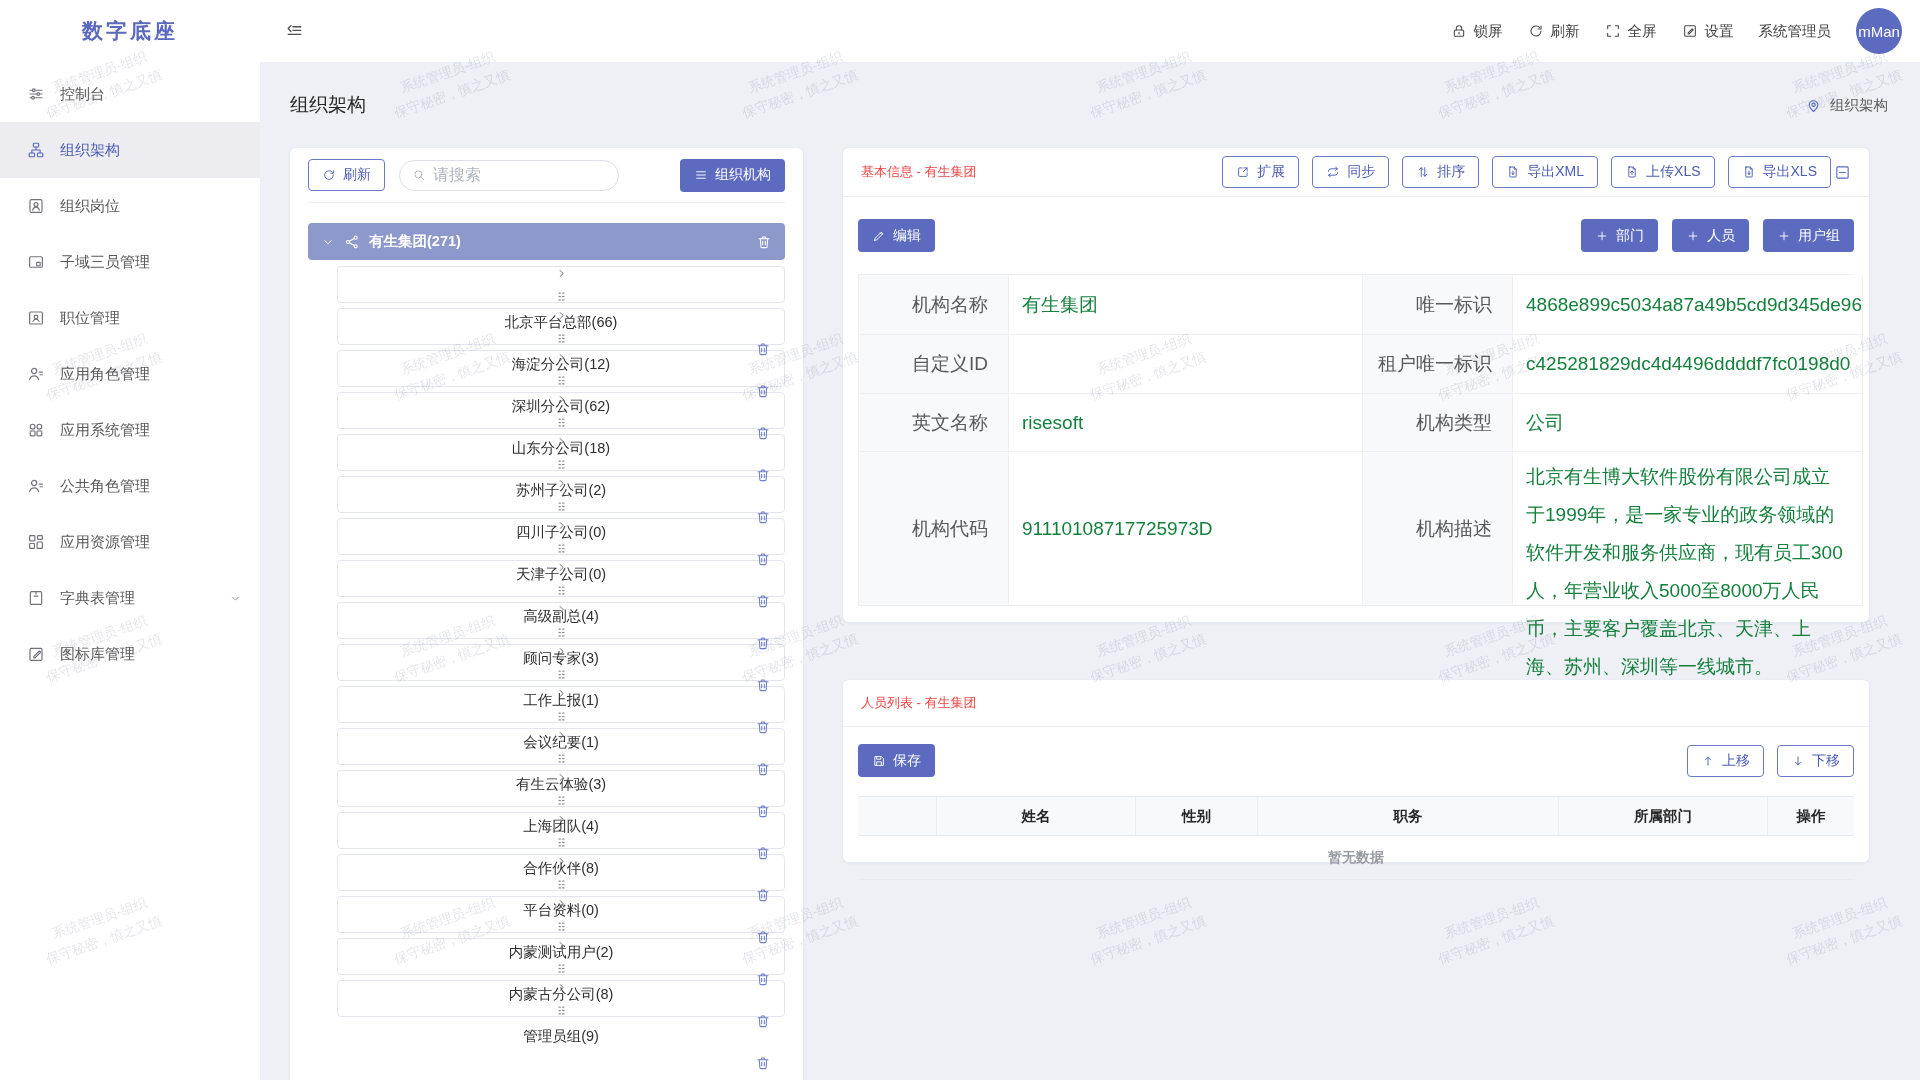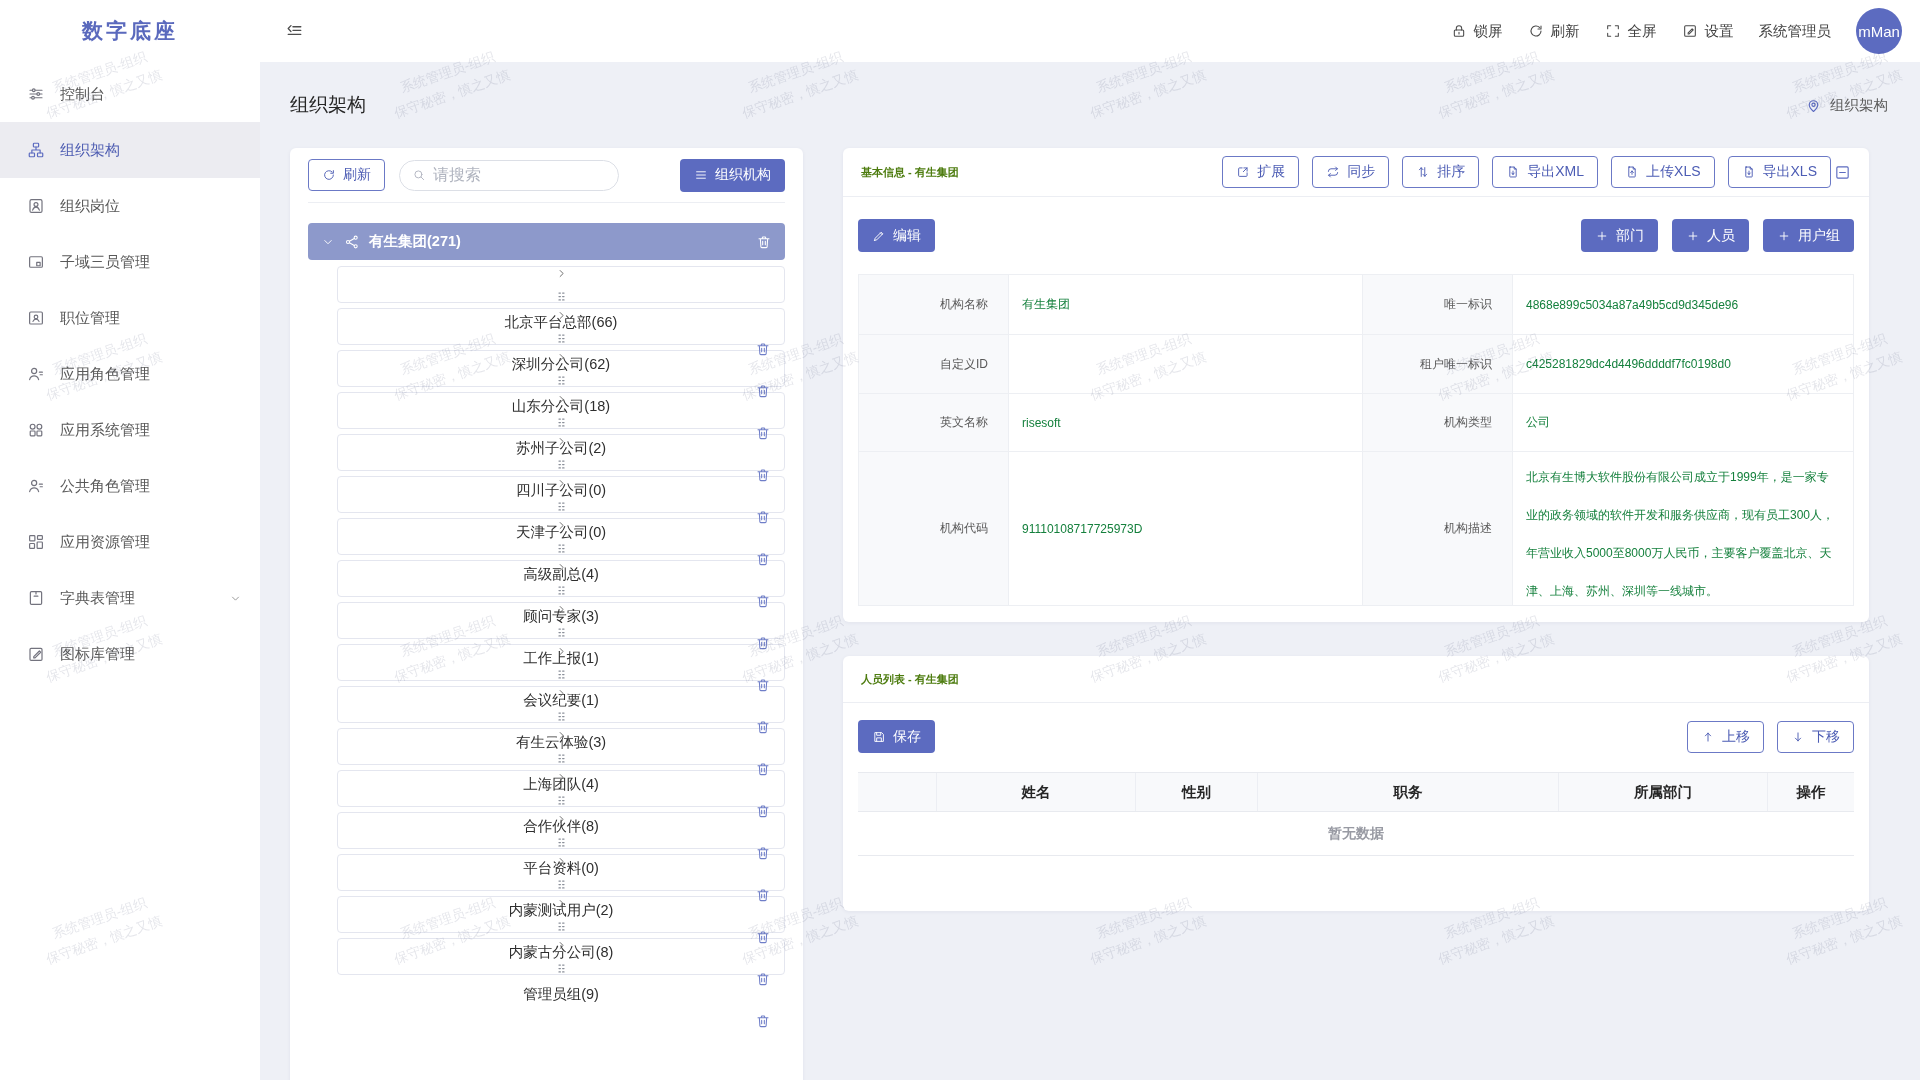--- a/index.html
+++ b/index.html
@@ -54,34 +54,34 @@
   .tn-chev { width:13px; height:13px; color:#595959; }
   .tn-drag { width:15px; height:15px; color:#8a8f99; }
   .tn-trash { margin-left:auto; width:16px; height:16px; color:#6f7ec8; cursor:pointer; }
   .tnode-root .tn-trash { color:#fff; }
   .root-chev { width:14px; height:14px; }
   .root-org { width:16px; height:16px; }
 
   
   .info-card { left:583px; top:86px; width:1026px; height:474px; }
   .card-head { height:49px; display:flex; align-items:center; padding:0 18px; border-bottom:1px solid #eceef3; }
-  .card-title { font-size:11px; font-weight:700; color:#4d7c0f; }
+  .card-title { font-size:13px; font-weight:400; color:#ef4444; }
   .head-actions { margin-left:auto; display:flex; align-items:center; gap:13px; }
   .collapse-ic { width:17px; height:17px; color:#5c6bc0; margin-left:3px; cursor:pointer; }
   .card-body { padding:22px 15px 0 15px; }
   .action-row { display:flex; align-items:center; }
   .add-group { margin-left:auto; display:flex; gap:14px; }
   .info-table { margin-top:22px; display:grid; grid-template-columns:150px 354px 150px 1fr; grid-template-rows:60px 59px 58px 154px; border-top:1px solid #edeff3; border-left:1px solid #edeff3; }
-  .cell { border-right:1px solid #edeff3; border-bottom:1px solid #edeff3; display:flex; align-items:center; font-size:12px; }
+  .cell { border-right:1px solid #edeff3; border-bottom:1px solid #edeff3; display:flex; align-items:center; font-size:19px; }
   .cell.lbl { background:#f8f9fb; color:#595959; justify-content:flex-end; padding-right:20px; }
   .cell.val { color:#15803d; padding-left:13px; }
   .cell.desc { line-height:38px; padding:6px 14px 6px 13px; display:block; align-content:center; }
 
   
-  .people-card { left:583px; top:594px; width:1026px; height:255px; }
+  .people-card { left:583px; top:618px; width:1026px; height:182px; }
   .people-head { height:47px; display:flex; align-items:center; padding:0 18px; border-bottom:1px solid #eceef3; }
   .people-body { padding:17px 15px 0 15px; }
   .move-group { margin-left:auto; display:flex; gap:13px; }
   .people-table { margin-top:19px; border-top:1px solid #e8eaef; }
   .pt-head { display:grid; grid-template-columns:79px 199px 122px 301px 209px 1fr; background:#f8f9fb; border-bottom:1px solid #e8eaef; }
   .pt-th { height:38px; display:flex; align-items:center; justify-content:center; font-size:14.5px; font-weight:700; color:#262626; border-right:1px solid #eceef3; }
   .pt-th:last-child { border-right:none; }
   .pt-empty { height:44px; display:flex; align-items:center; justify-content:center; font-size:14px; color:#989aa3; border-bottom:1px solid #e8eaef;font-weight:bold; }
 
   
@@ -328,20 +328,38 @@
               <svg viewBox="0 0 24 24" fill="none" stroke="currentColor" stroke-width="1.6" stroke-linecap="round" stroke-linejoin="round">
                 <path d="M9.5 6.5L15 12l-5.5 5.5"></path>
               </svg>
             </span>
             <span class="ic tn-drag">
               <svg viewBox="0 0 24 24" fill="none" stroke="currentColor" stroke-width="1.6" stroke-linecap="round" stroke-linejoin="round">
                 <path stroke-width="2" d="M8 6.5h2.2M13.8 6.5H16M8 12h2.2M13.8 12H16M8 17.5h2.2M13.8 17.5H16"></path>
               </svg>
             </span>
             <span>北京平台总部(66)</span>
+            <span class="ic tn-trash">
+              <svg viewBox="0 0 24 24" fill="none" stroke="currentColor" stroke-width="1.6" stroke-linecap="round" stroke-linejoin="round">
+                <path d="M4.5 7h15M9.5 7V5.5a1 1 0 0 1 1-1h3a1 1 0 0 1 1 1V7M6.5 7l.8 12a1.5 1.5 0 0 0 1.5 1.4h6.4a1.5 1.5 0 0 0 1.5-1.4L17.5 7M10 11v5M14 11v5"></path>
+              </svg>
+            </span>
+          </div>
+          <div class="tnode">
+            <span class="ic tn-chev">
+              <svg viewBox="0 0 24 24" fill="none" stroke="currentColor" stroke-width="1.6" stroke-linecap="round" stroke-linejoin="round">
+                <path d="M9.5 6.5L15 12l-5.5 5.5"></path>
+              </svg>
+            </span>
+            <span class="ic tn-drag">
+              <svg viewBox="0 0 24 24" fill="none" stroke="currentColor" stroke-width="1.6" stroke-linecap="round" stroke-linejoin="round">
+                <path stroke-width="2" d="M8 6.5h2.2M13.8 6.5H16M8 12h2.2M13.8 12H16M8 17.5h2.2M13.8 17.5H16"></path>
+              </svg>
+            </span>
+            <span>海淀分公司(12)</span>
             <span class="ic tn-trash">
               <svg viewBox="0 0 24 24" fill="none" stroke="currentColor" stroke-width="1.6" stroke-linecap="round" stroke-linejoin="round">
                 <path d="M4.5 7h15M9.5 7V5.5a1 1 0 0 1 1-1h3a1 1 0 0 1 1 1V7M6.5 7l.8 12a1.5 1.5 0 0 0 1.5 1.4h6.4a1.5 1.5 0 0 0 1.5-1.4L17.5 7M10 11v5M14 11v5"></path>
               </svg>
             </span>
           </div>
           <div class="tnode">
             <span class="ic tn-chev">
               <svg viewBox="0 0 24 24" fill="none" stroke="currentColor" stroke-width="1.6" stroke-linecap="round" stroke-linejoin="round">
                 <path d="M9.5 6.5L15 12l-5.5 5.5"></path>

